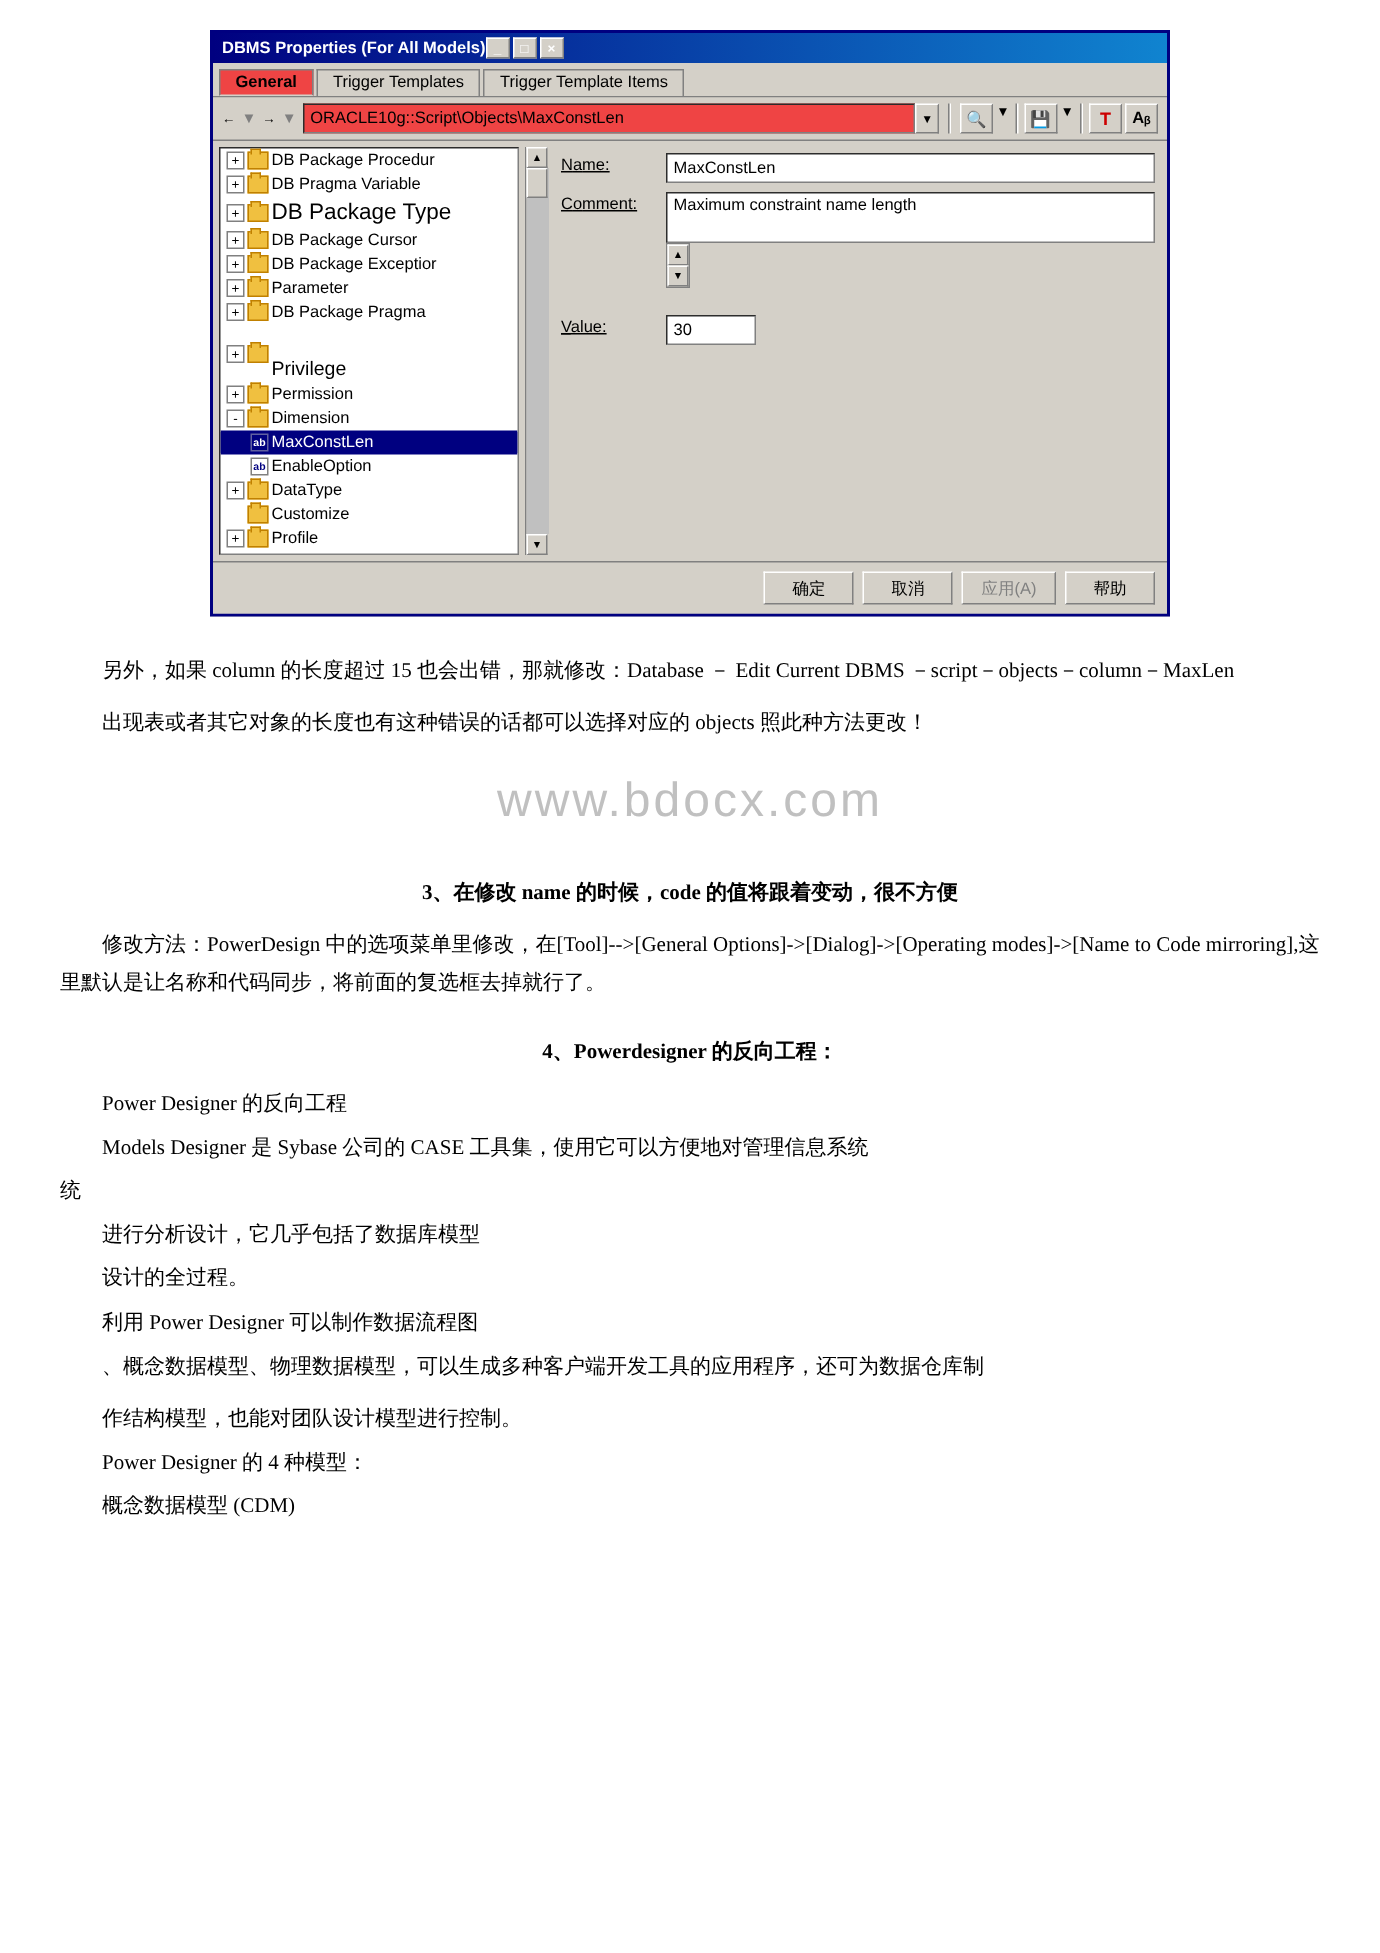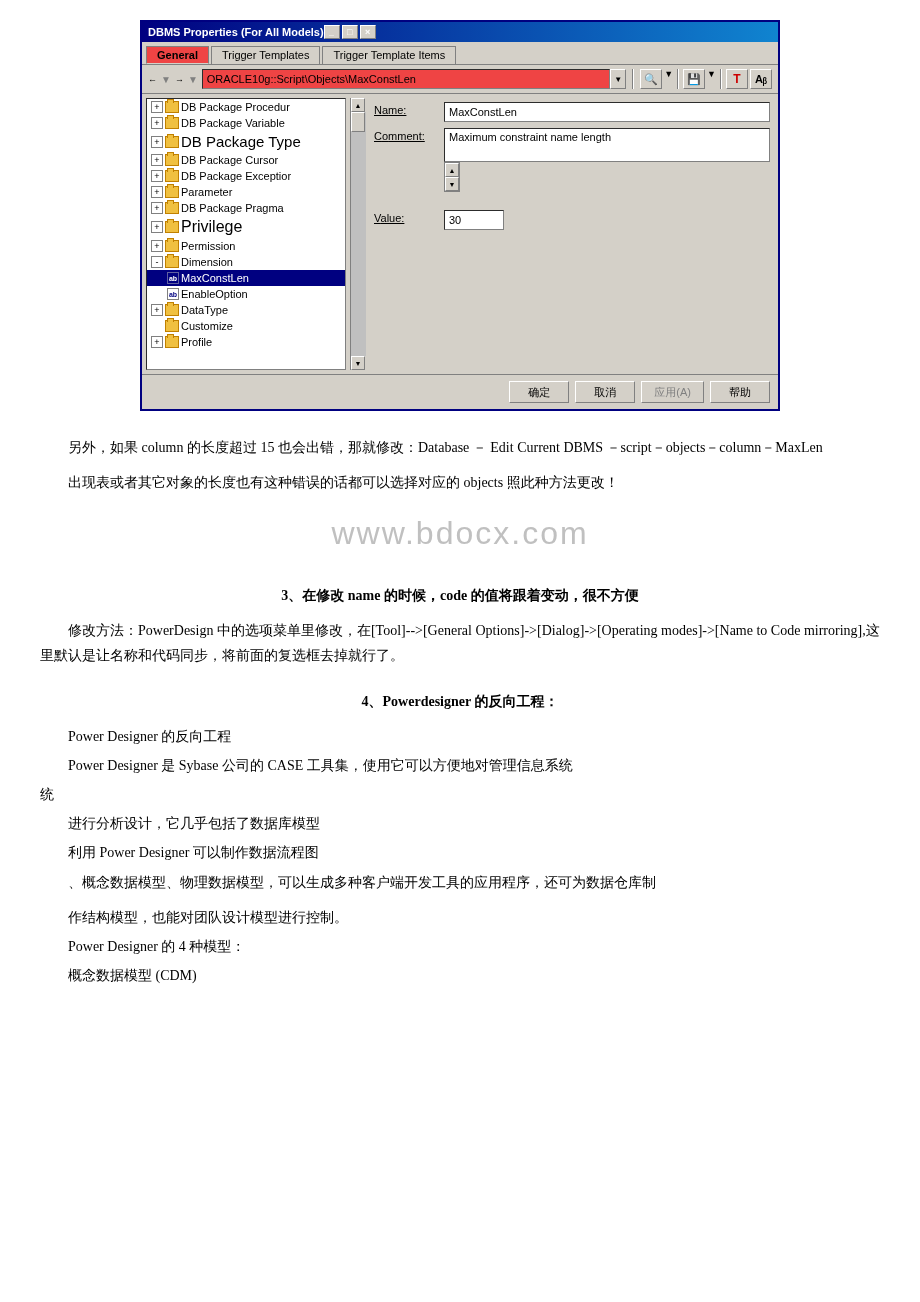--- a/index.html
+++ b/index.html
@@ -391,21 +391,21 @@
           <div class="tree-item-row" style="padding-left:4px;">
             <div class="expand-btn">+</div>
             <div class="folder-icon"></div>
             <span style="font-size:11px;font-family:'MS Sans Serif',Tahoma,sans-serif;">DB Package Procedur</span>
           </div>
         </div>
         <div class="tree-item">
           <div class="tree-item-row" style="padding-left:4px;">
             <div class="expand-btn">+</div>
             <div class="folder-icon"></div>
-            <span style="font-size:11px;font-family:'MS Sans Serif',Tahoma,sans-serif;">DB Package Variable</span>
+            <span style="font-size:11px;font-family:'MS Sans Serif',Tahoma,sans-serif;">DB Pragma Variable</span>
           </div>
         </div>
         <div class="tree-item">
           <div class="tree-item-row" style="padding-left:4px;">
             <div class="expand-btn">+</div>
             <div class="folder-icon"></div>
             <span style="font-size:15px;font-family:'MS Sans Serif',Tahoma,sans-serif;">DB Package Type</span>
           </div>
         </div>
         <div class="tree-item">
@@ -433,21 +433,21 @@
           <div class="tree-item-row" style="padding-left:4px;">
             <div class="expand-btn">+</div>
             <div class="folder-icon"></div>
             <span style="font-size:11px;font-family:'MS Sans Serif',Tahoma,sans-serif;">DB Package Pragma</span>
           </div>
         </div>
         <div class="tree-item">
           <div class="tree-item-row" style="padding-left:4px;">
             <div class="expand-btn">+</div>
             <div class="folder-icon"></div>
-            <span style="font-size:16px;font-family:'MS Sans Serif',Tahoma,sans-serif;">Privilege</span>
+            <span style="font-size:13px;font-family:'MS Sans Serif',Tahoma,sans-serif;margin-top:20px;">Privilege</span>
           </div>
         </div>
         <div class="tree-item">
           <div class="tree-item-row" style="padding-left:4px;">
             <div class="expand-btn">+</div>
             <div class="folder-icon"></div>
             <span style="font-size:11px;font-family:'MS Sans Serif',Tahoma,sans-serif;">Permission</span>
           </div>
         </div>
         <div class="tree-item">
@@ -552,22 +552,23 @@
 <div class="page-text">
   <div class="paragraph">另外，如果 column 的长度超过 15 也会出错，那就修改：Database － Edit Current DBMS －script－objects－column－MaxLen</div>
   <div class="paragraph">出现表或者其它对象的长度也有这种错误的话都可以选择对应的 objects 照此种方法更改！</div>
   <div class="watermark">www.bdocx.com</div>
 
   <div class="section-title">3、在修改 name 的时候，code 的值将跟着变动，很不方便</div>
   <div class="paragraph">修改方法：PowerDesign 中的选项菜单里修改，在[Tool]--&gt;[General Options]-&gt;[Dialog]-&gt;[Operating modes]-&gt;[Name to Code mirroring],这里默认是让名称和代码同步，将前面的复选框去掉就行了。</div>
 
   <div class="section-title">4、Powerdesigner 的反向工程：</div>
   <div class="indent1">Power Designer 的反向工程</div>
-  <div class="indent1"> Power Designer 是 Sybase 公司的 CASE 工具集，使用它可以方便地对管理信息系统</div>
+  <div class="indent1"> Models Designer 是 Sybase 公司的 CASE 工具集，使用它可以方便地对管理信息系统</div>
   <span>统</span>
   <div style="height:4px;"></div>
   <div class="indent1">进行分析设计，它几乎包括了数据库模型</div>
+  <div class="indent1">设计的全过程。</div>
   <div class="indent1">利用 Power Designer 可以制作数据流程图</div>
   <div class="paragraph">、概念数据模型、物理数据模型，可以生成多种客户端开发工具的应用程序，还可为数据仓库制</div>
   <div class="indent1">作结构模型，也能对团队设计模型进行控制。</div>
   <div class="indent1">Power Designer 的 4 种模型：</div>
   <div class="indent1">概念数据模型 (CDM)</div>
 </div>
 
 </body></html>

